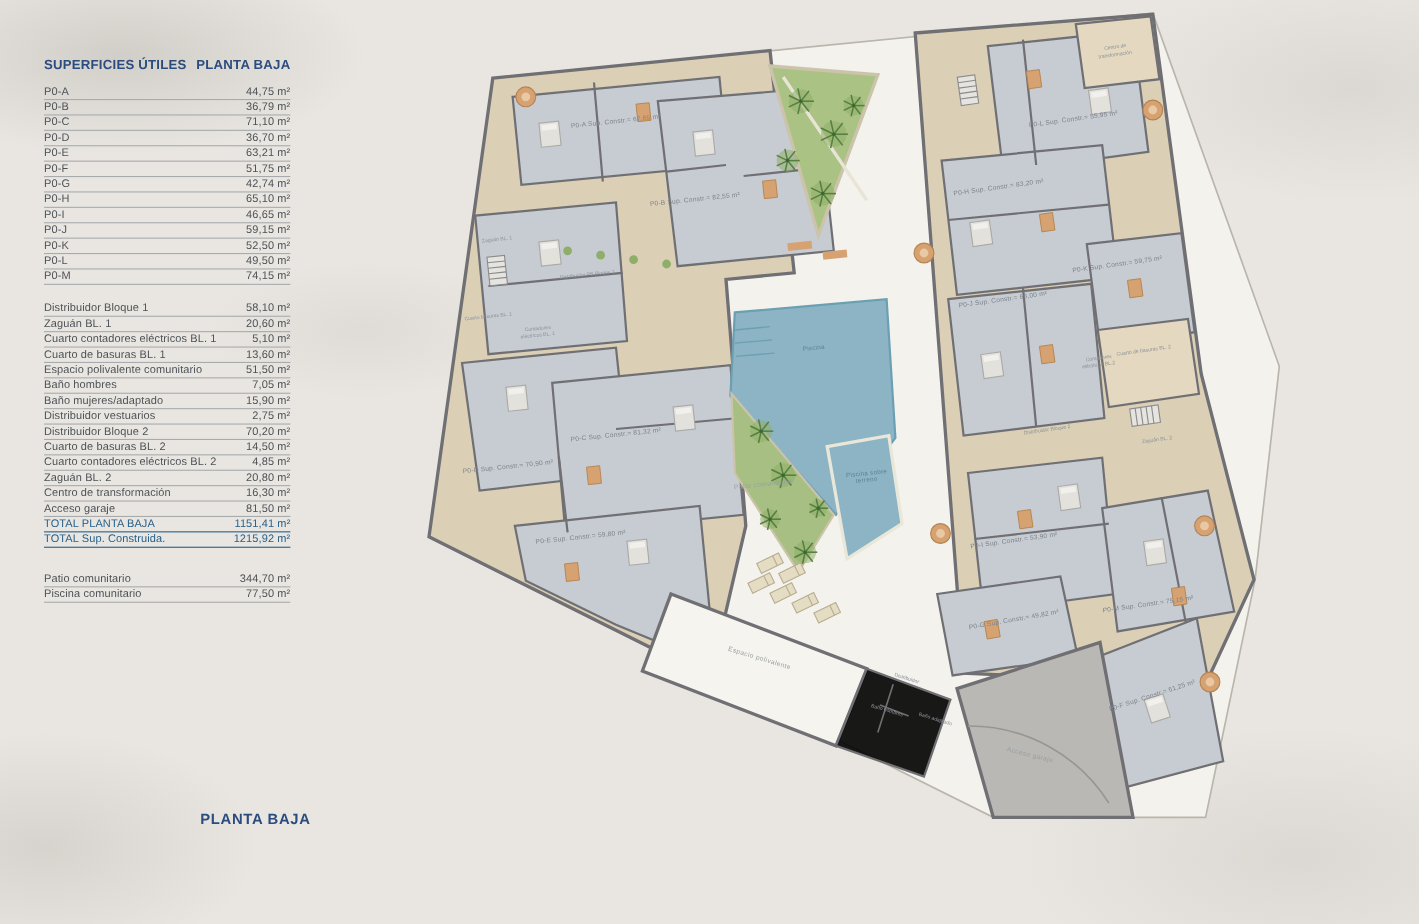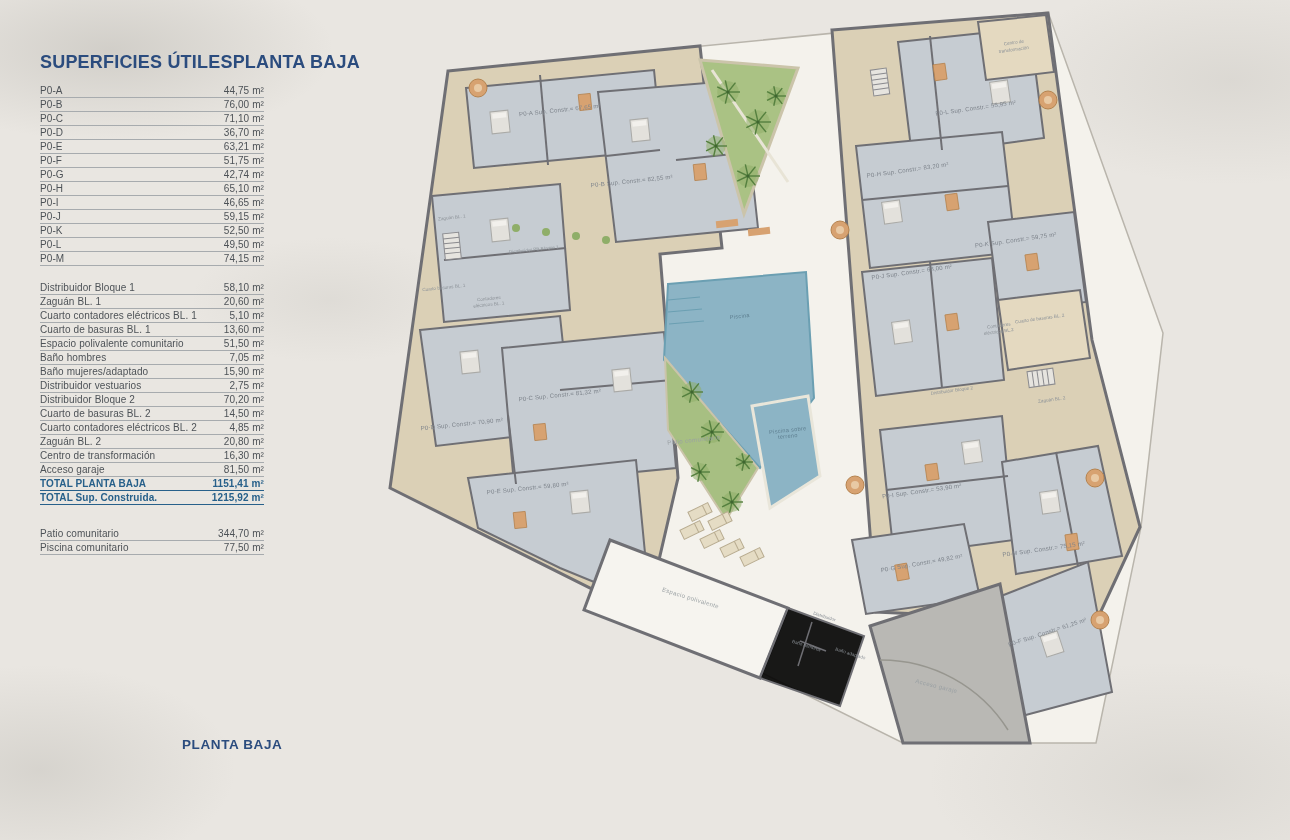--- a/index.html
+++ b/index.html
@@ -9,29 +9,29 @@
     background:
       radial-gradient(ellipse 320px 130px at 110px 50px, rgba(148,146,138,.28), transparent 70%),
       radial-gradient(ellipse 280px 150px at 40px 770px, rgba(148,146,138,.22), transparent 70%),
       radial-gradient(ellipse 200px 90px at 330px 300px, rgba(148,146,138,.12), transparent 70%),
       radial-gradient(ellipse 320px 150px at 1230px 80px, rgba(148,146,138,.16), transparent 70%),
       radial-gradient(ellipse 360px 170px at 1180px 780px, rgba(148,146,138,.16), transparent 70%),
       #e9e6e1;
   }
   .sidebar{position:absolute;left:40px;top:52px;width:224px}
   .thead{display:flex;justify-content:space-between;color:#2b4c7e;font-weight:bold;
-         font-size:18px;letter-spacing:.2px;margin-bottom:11px;white-space:nowrap}
+         font-size:12px;letter-spacing:.2px;margin-bottom:11px;white-space:nowrap}
   .trow{display:flex;justify-content:space-between;align-items:flex-end;
         border-bottom:1px solid #a7abae;padding:1px 0 1px;font-size:10px;
         color:#4d5257;line-height:11px;letter-spacing:.1px}
   .trow .tvalue{white-space:nowrap}
   .grp2{margin-top:15px}
   .grp3{margin-top:22px}
   .total{border-bottom:1px solid #27608a}
-  .total .tlabel,.total .tvalue{color:#27608a;font-weight:bold}
+  .total .tlabel,.total .tvalue{color:#27608a;font-weight:normal}
   .footer-title{position:absolute;left:182px;top:737px;color:#2b4c7e;font-weight:bold;
         font-size:13.5px;letter-spacing:.6px}
   .plan{position:absolute;left:0;top:0}
   svg text{font-family:"Liberation Sans",sans-serif}
   .ulabel{fill:#7d838b;font-size:6px;letter-spacing:.2px}
   .rlabel{fill:#8d9399;font-size:4.6px}
   .blabel{fill:#9aa0a3;font-size:6px;letter-spacing:.4px}
   .plabel{fill:#5e7f90;font-size:5.6px;letter-spacing:.3px}
 </style>
 </head>
@@ -42,21 +42,21 @@
     <span>SUPERFICIES ÚTILES</span>
     <span>PLANTA BAJA</span>
   </div>
   <div id="rows-apartments">
       <div class="trow">
         <span class="tlabel">P0-A</span>
         <span class="tvalue">44,75 m²</span>
       </div>
       <div class="trow">
         <span class="tlabel">P0-B</span>
-        <span class="tvalue">76,00 m²</span>
+        <span class="tvalue">36,79 m²</span>
       </div>
       <div class="trow">
         <span class="tlabel">P0-C</span>
         <span class="tvalue">71,10 m²</span>
       </div>
       <div class="trow">
         <span class="tlabel">P0-D</span>
         <span class="tvalue">36,70 m²</span>
       </div>
       <div class="trow">

